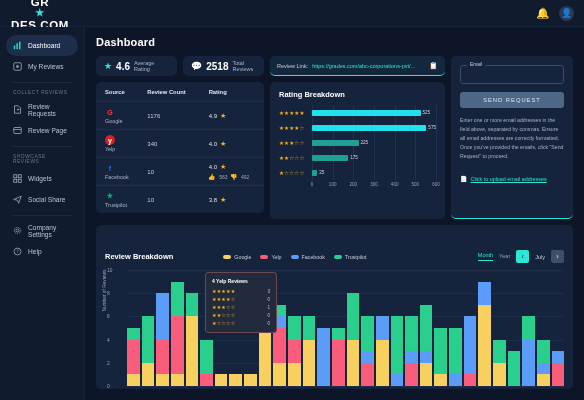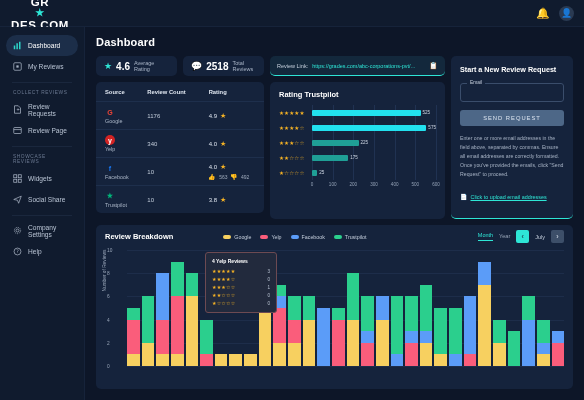--- a/index.html
+++ b/index.html
@@ -144,21 +144,21 @@
     background: #4d6787; color: #dbe4f0; font-size: 5.8px; letter-spacing: 1px;
     display: flex; align-items: center; justify-content: center; border: none; cursor: pointer;
   }
   .rp-help { font-size: 5.2px; line-height: 1.75; color: #a6b2c4; margin-top: 8px; }
   .upload { display: flex; align-items: center; gap: 3px; margin-top: 14px; }
   .upload span.t { font-size: 5.4px; color: #2ee6d6; text-decoration: underline; }
   .upload .ui { color: #2ee6d6; font-size: 6px; }
 
   
   .chartcard { background: #15233c; border-radius: 5px; margin-top: 6px; height: 164px; position: relative; overflow: hidden;}
-  .ch-head { display: flex; align-items: center; padding: 5px 9px 0 9px; }
+  .ch-head { display: flex; align-items: center; padding: 25px 9px 0 9px; }
   .ch-title { font-size: 7.5px; color: #fff; font-weight: bold; }
   .legend { display: flex; gap: 9px; margin-left: 50px; }
   .lg { display: flex; align-items: center; gap: 3px; }
   .lg i { width: 8px; height: 4px; border-radius: 2px; display: block; }
   .lg span { font-size: 5.3px; color: #c5cfdd; }
   .ch-ctrl { margin-left: auto; display: flex; align-items: center; gap: 6px; }
   .mtab { font-size: 5.5px; color: #9aa7ba; padding-bottom: 2px; cursor: pointer;}
   .mtab.on { color: #2ee6d6; border-bottom: 1px solid #2ee6d6; }
   .navbtn {
     width: 13px; height: 13px; border-radius: 2px; display: flex;
@@ -401,21 +401,21 @@
         </div>
 
         <div class="col-mid">
           <div class="linkbar">
             <span class="link-lbl">Review Link:</span>
             <span class="link-url">https://grades.com/abc-corporations-pvt/...</span>
             <span class="copy-ico">📋</span>
           </div>
 
           <div class="card" style="margin-top:6px; height:137px;">
-            <div class="rb-title">Rating Trustpilot</div>
+            <div class="rb-title">Rating Breakdown</div>
             <div class="rb-body" id="rb-body">
                 <div style="position: absolute; top: 0px; height: 75px; width: 1px; background: rgb(32, 50, 82); left: calc(100% - 9px);"></div>
                 <div style="position: absolute; top: 0px; height: 75px; width: 1px; background: rgb(32, 50, 82); left: calc(83.3333% - 0.5px);"></div>
                 <div style="position: absolute; top: 0px; height: 75px; width: 1px; background: rgb(32, 50, 82); left: calc(66.6667% + 8px);"></div>
                 <div style="position: absolute; top: 0px; height: 75px; width: 1px; background: rgb(32, 50, 82); left: calc(50% + 16.5px);"></div>
                 <div style="position: absolute; top: 0px; height: 75px; width: 1px; background: rgb(32, 50, 82); left: calc(33.3333% + 25px);"></div>
                 <div style="position: absolute; top: 0px; height: 75px; width: 1px; background: rgb(32, 50, 82); left: calc(16.6667% + 33.5px);"></div>
                 <div style="position: absolute; top: 0px; height: 75px; width: 1px; background: rgb(32, 50, 82); left: calc(0% + 42px);"></div>
               <div id="rb-rows">
                   <div class="rb-row">
@@ -462,21 +462,20 @@
                   <span class="rb-tick" style="left: 66.6667%;">400</span>
                   <span class="rb-tick" style="left: 83.3333%;">500</span>
                   <span class="rb-tick" style="left: 100%;">600</span>
                 </div>
             </div>
           </div>
         </div>
 
         <div class="col-right">
           <div class="rpanel">
-            <div class="rp-title">Start a New Review Request</div>
             <div class="field">
               <span class="field-lbl">Email</span>
             </div>
             <button class="sendbtn">SEND REQUEST</button>
             <div class="rp-help">Enter one or more email addresses in the field above, separated by commas. Ensure all email addresses are correctly formatted. Once you've provided the emails, click "Send Request" to proceed.</div>
             <div class="upload">
               <span class="ui">📄</span>
               <span class="t">Click to upload email addresses</span>
             </div>
           </div>

